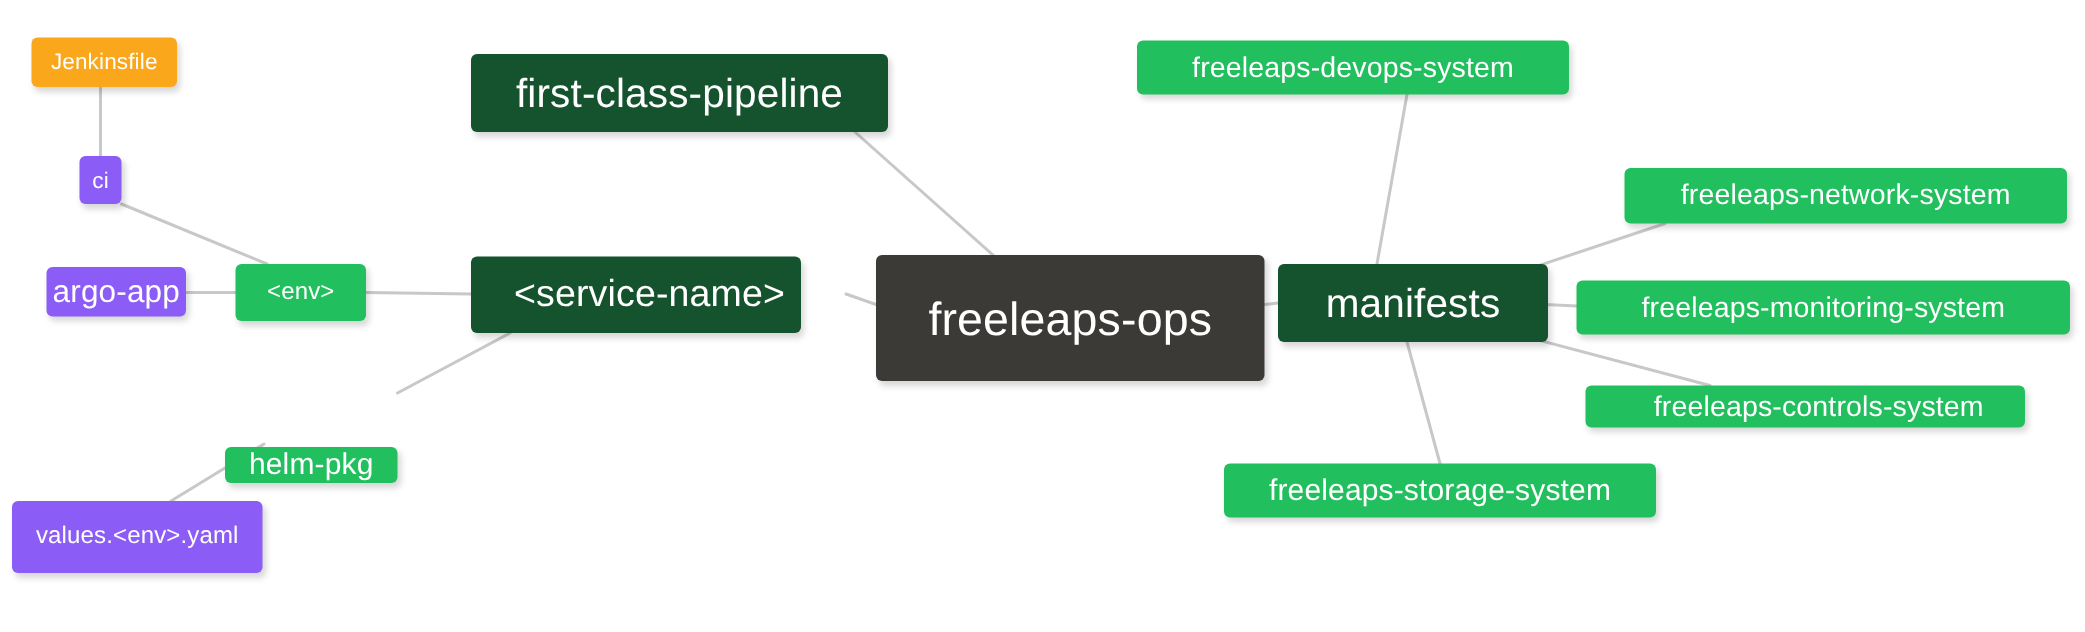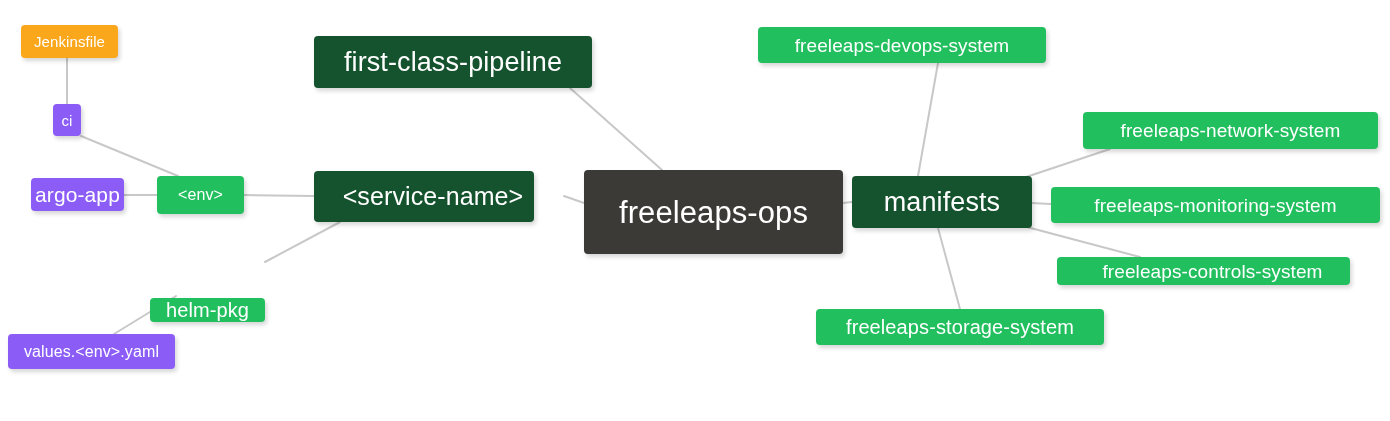--- a/index.html
+++ b/index.html
@@ -86,21 +86,21 @@
       </div>
       <div class="node c-red" style="left: 31px; top: 178px; width: 93px; height: 33px; font-size: 21px;">
         <span class="node-label">argo-app</span>
       </div>
       <div class="node c-green" style="left: 157px; top: 176px; width: 87px; height: 38px; font-size: 16px;">
         <span class="node-label">&lt;env&gt;</span>
       </div>
       <div class="node c-green" style="left: 150px; top: 258px; width: 115px; height: 24px; font-size: 20px; margin-top: 40px;">
         <span class="node-label">helm-pkg</span>
       </div>
-      <div class="node c-red" style="left: 8px; top: 334px; width: 167px; height: 35px; font-size: 16px;">
+      <div class="node c-red" style="left: 8px; top: 334px; width: 167px; height: 48px; font-size: 16px;">
         <span class="node-label">values.&lt;env&gt;.yaml</span>
       </div>
       <div class="node c-blue" style="left: 314px; top: 36px; width: 278px; height: 52px; font-size: 27px;">
         <span class="node-label">first-class-pipeline</span>
       </div>
       <div class="node c-blue" style="left: 314px; top: 171px; width: 220px; height: 51px; font-size: 25px; padding-left: 28px;">
         <span class="node-label">&lt;service-name&gt;</span>
       </div>
       <div class="node c-root" style="left: 584px; top: 170px; width: 259px; height: 84px; font-size: 31px;">
         <span class="node-label">freeleaps-ops</span>

